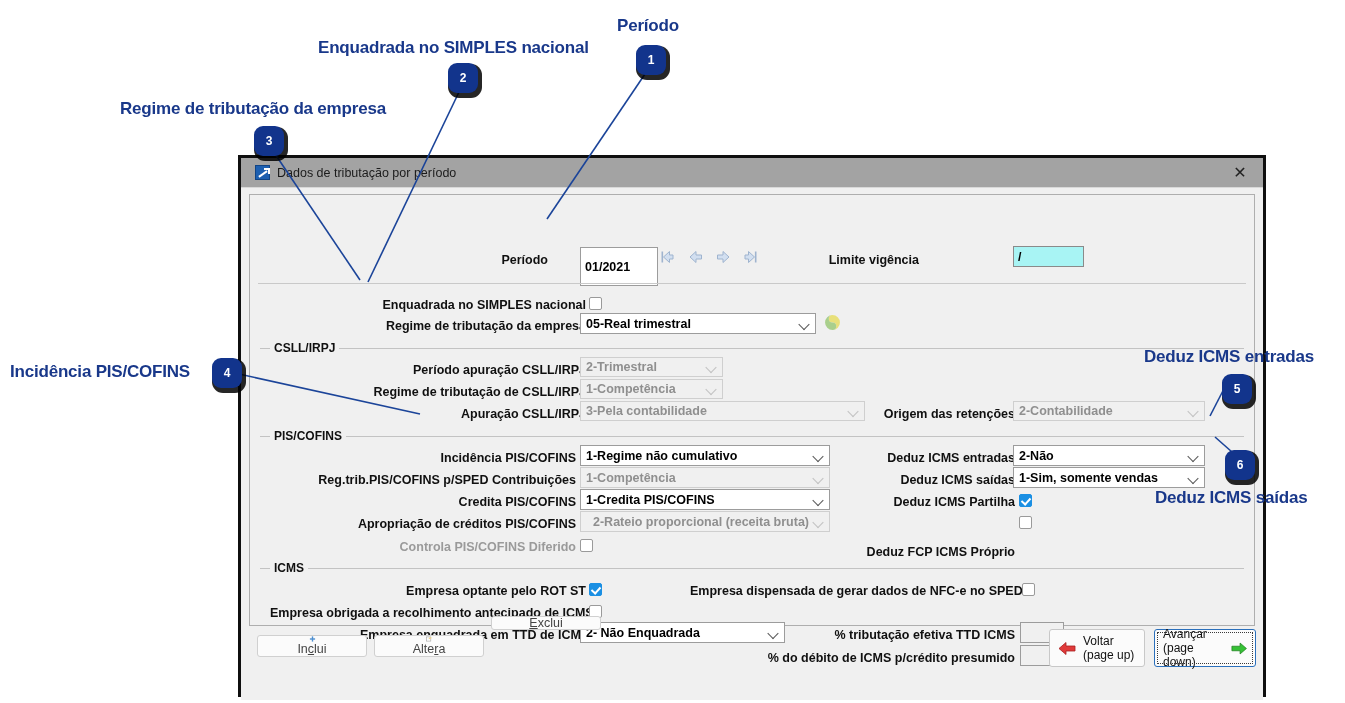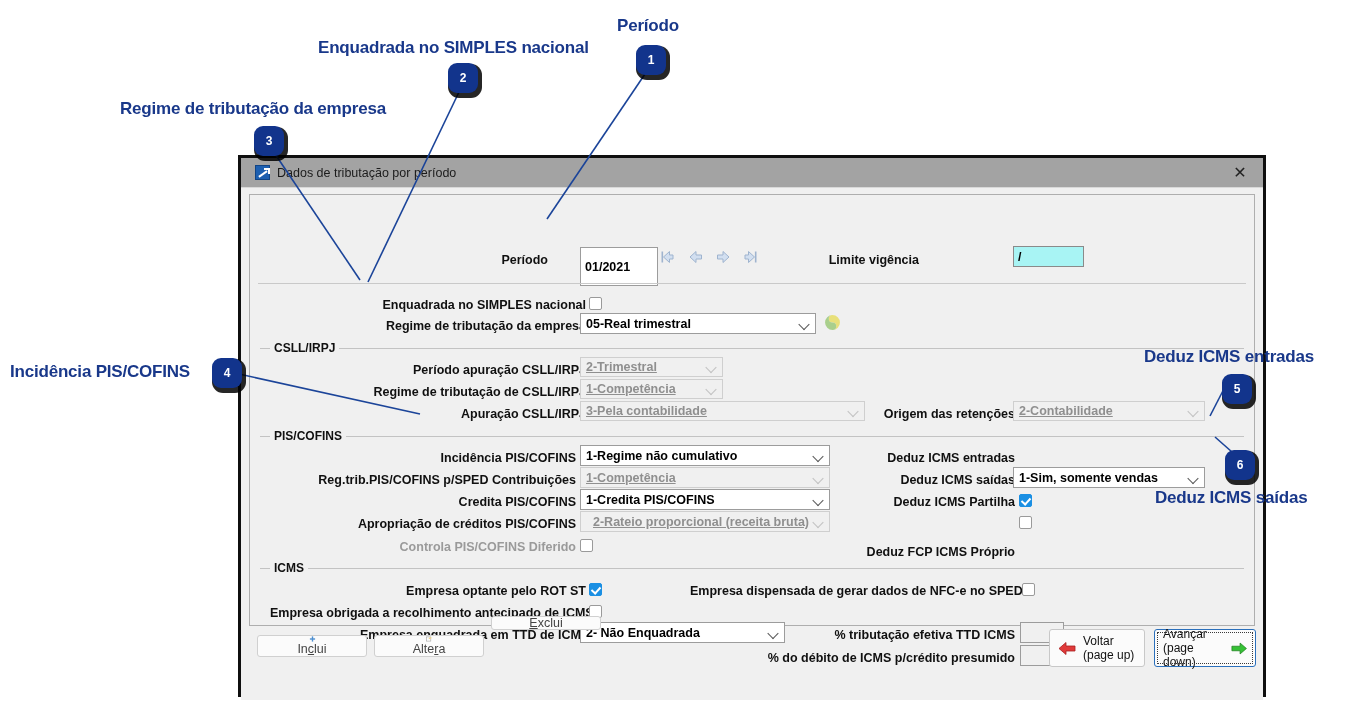--- a/index.html
+++ b/index.html
@@ -79,21 +79,21 @@
   }
   .combo .arw{
     position:absolute;right:6px;top:50%;transform:translateY(-50%);
     width:9px;height:9px;
   }
   .combo .arw:before{
     content:"";position:absolute;left:0;top:1px;width:7px;height:7px;
     border-right:1.6px solid #5a5a5a;border-bottom:1.6px solid #5a5a5a;
     transform:rotate(45deg);
   }
-  .combo.dis{background:#f0f0f0;border:1px solid #cfcfcf;color:#8f8f8f;text-decoration:underline;}
+  .combo.dis{background:#f0f0f0;border:1px solid #cfcfcf;color:#8f8f8f;}
   .combo.dis .arw:before{border-color:#c2c2c2;}
   .cbx{
     position:absolute;width:13px;height:13px;box-sizing:border-box;
     background:#ffffff;border:1px solid #9a9a9a;border-radius:2px;
   }
   .cbx.on{background:#1a8fe3;border:1px solid #1a8fe3;}
   .cbx.on:after{
     content:"";position:absolute;left:3px;top:1px;width:4px;height:7px;
     border-right:2px solid #ffffff;border-bottom:2px solid #ffffff;
     transform:rotate(42deg);
@@ -252,20 +252,24 @@
       <div class="lbl" style="left:50px;top:322px;width:276px;">Apropriação de créditos PIS/COFINS</div>
       <div class="combo dis" style="left:330px;top:316px;width:250px;height:21px;padding-left:12px;">
         <span>2-Rateio proporcional (receita bruta)</span>
         <span class="arw"></span>
       </div>
 
       <div class="lbl dis" style="left:60px;top:345px;width:266px;">Controla PIS/COFINS Diferido</div>
       <div class="cbx" style="left:330px;top:344px;"></div>
 
       <div class="lbl" style="left:600px;top:256px;width:165px;">Deduz ICMS entradas</div>
+      <div class="combo" style="left:763px;top:250px;width:192px;height:21px;">
+        <span>2-Não</span>
+        <span class="arw"></span>
+      </div>
 
       <div class="lbl" style="left:600px;top:278px;width:165px;">Deduz ICMS saídas</div>
       <div class="combo" style="left:763px;top:272px;width:192px;height:21px;">
         <span>1-Sim, somente vendas</span>
         <span class="arw"></span>
       </div>
 
       <div class="lbl" style="left:600px;top:300px;width:165px;">Deduz ICMS Partilha</div>
       <div class="cbx on" style="left:769px;top:299px;"></div>
 

